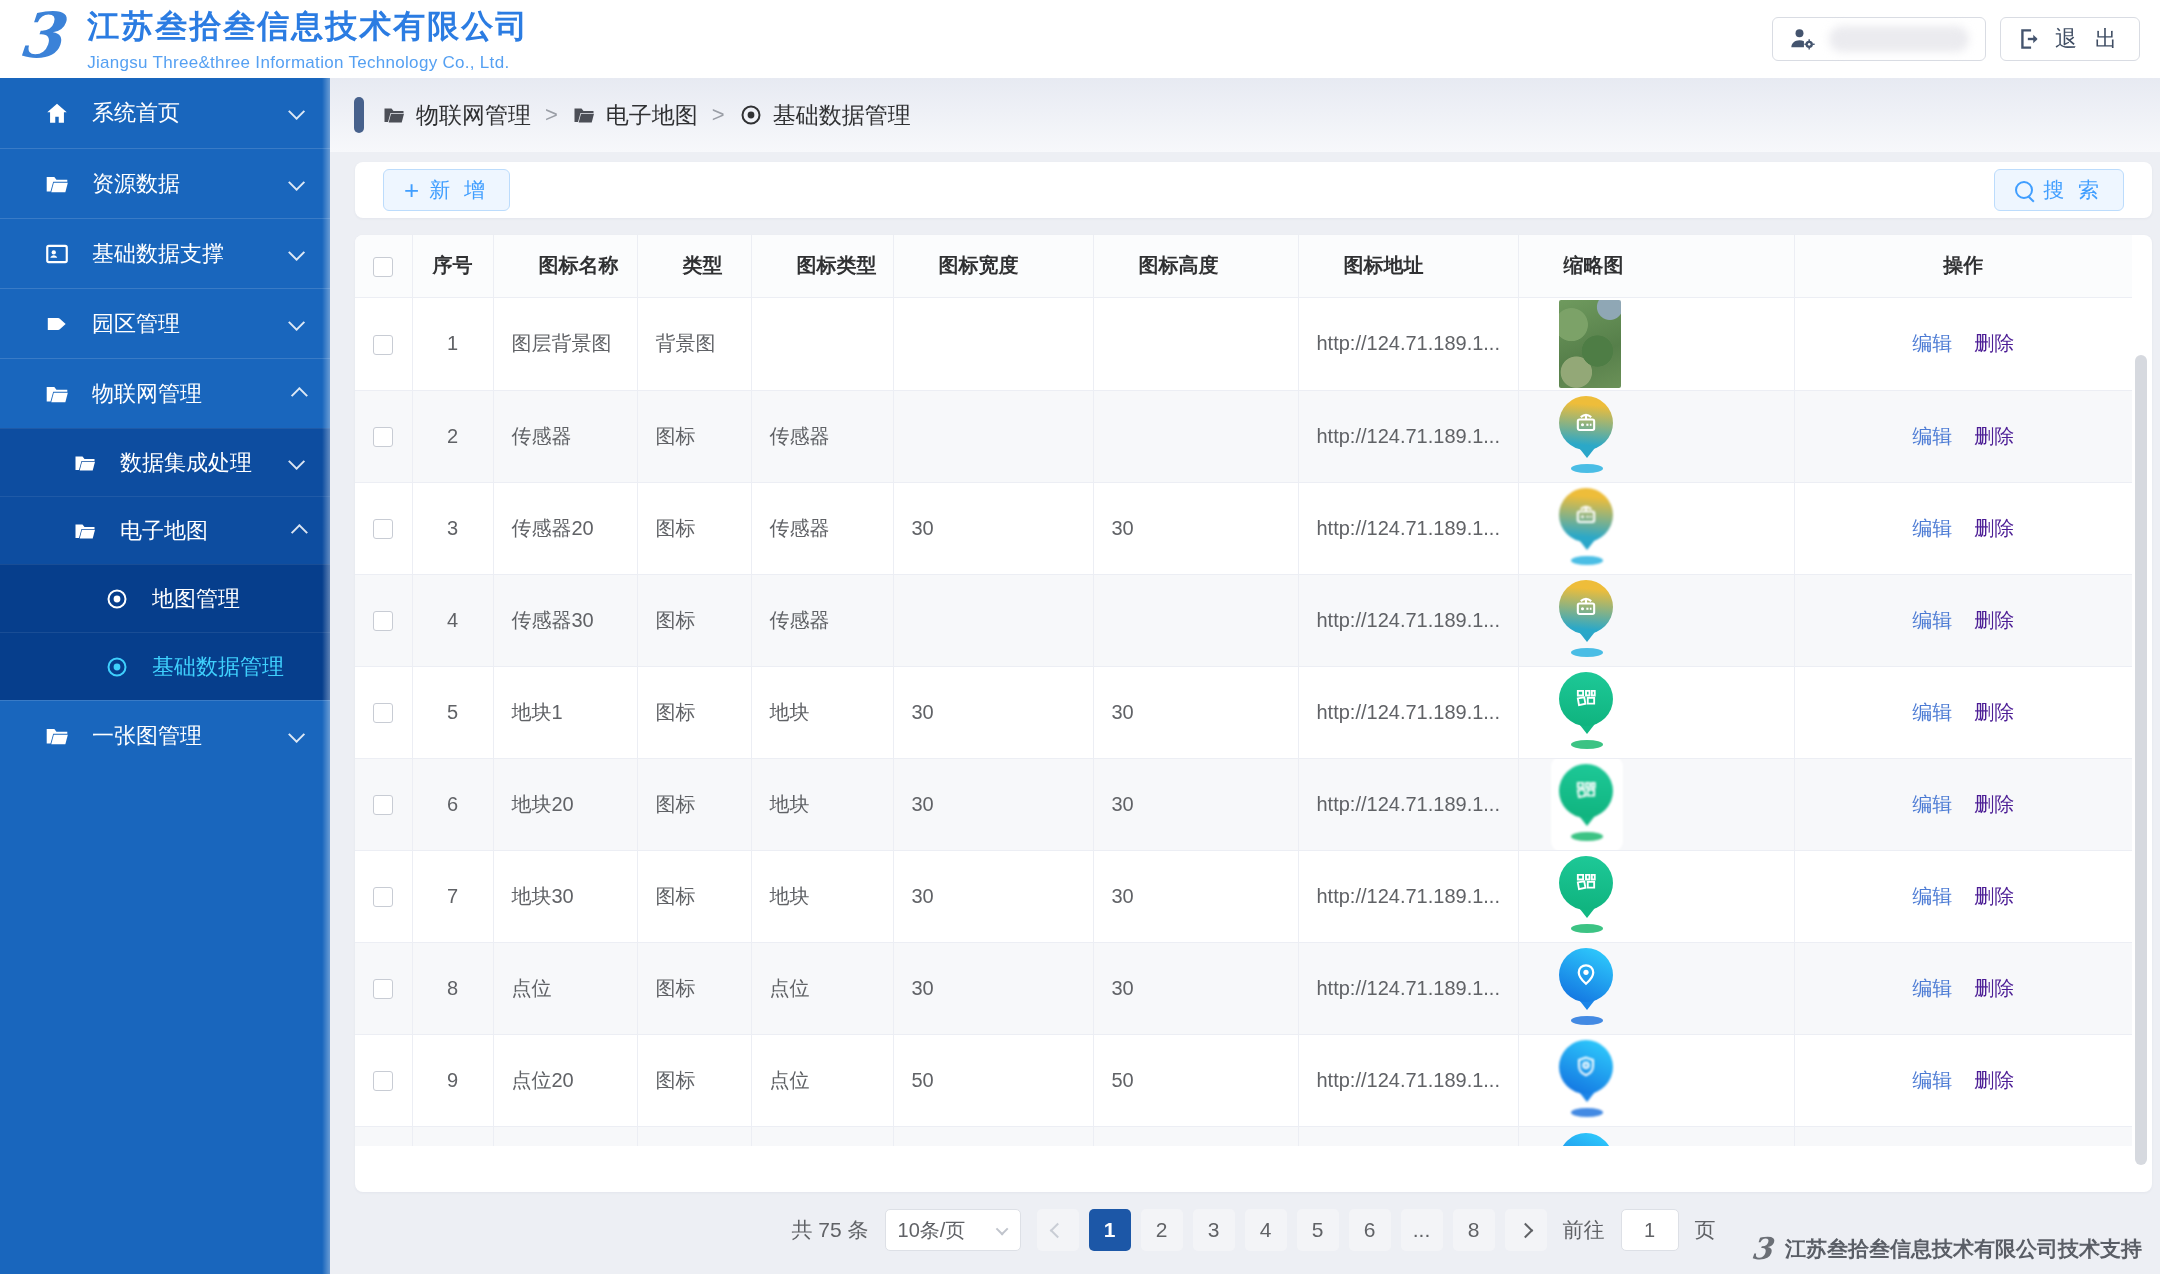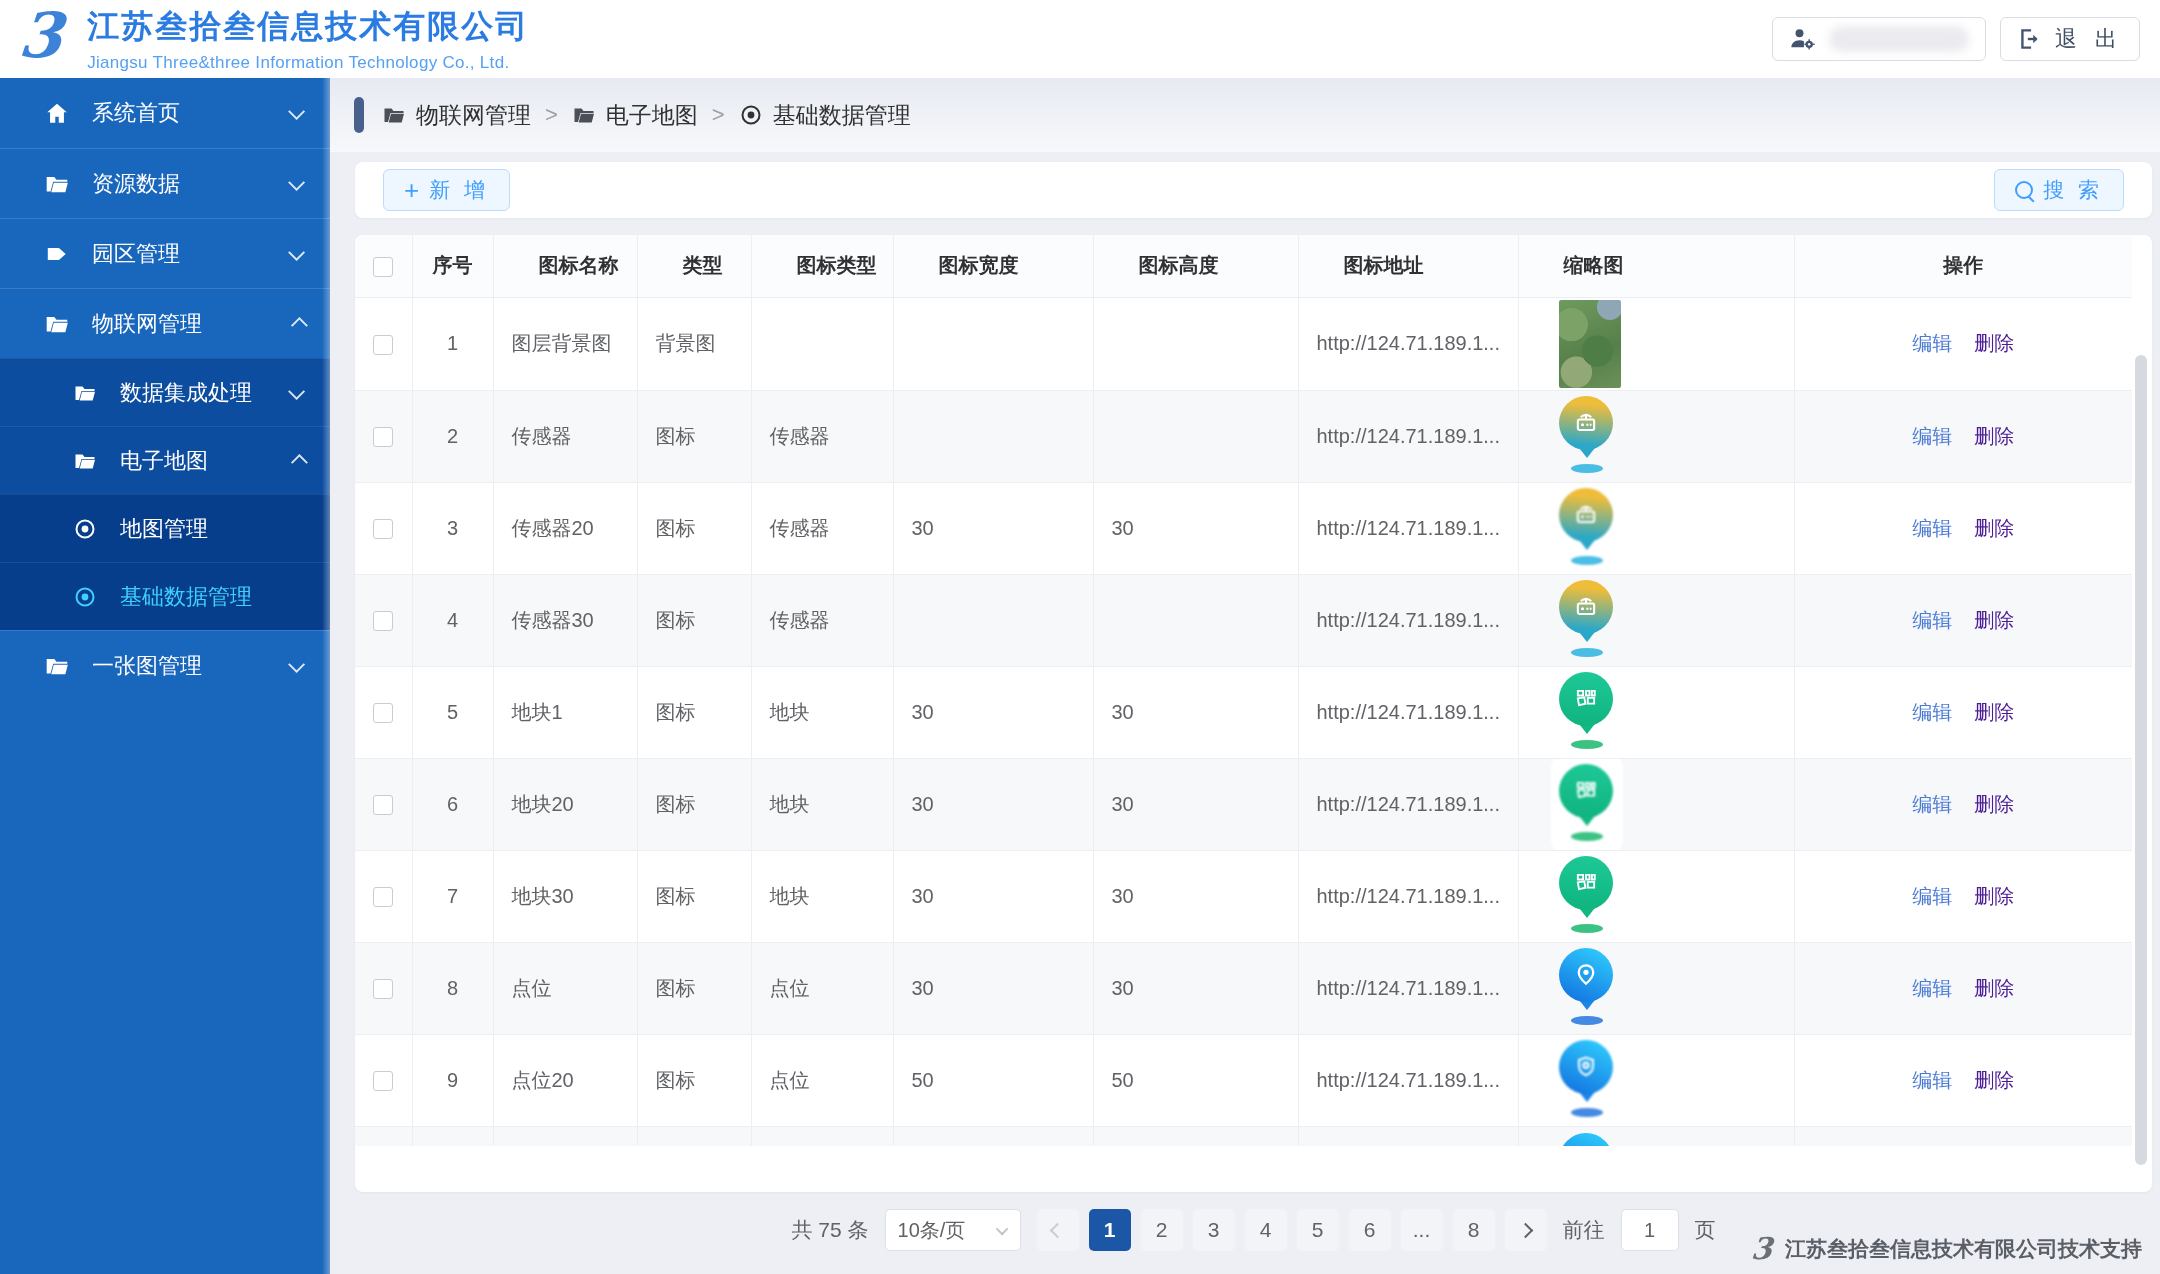--- a/index.html
+++ b/index.html
@@ -31,21 +31,21 @@
   .body{ flex:1; display:flex; min-height:0;border-radius:28px; }
   .sidebar{ width:330px; flex:0 0 auto; background:#1966bd; position:relative; color:#fff; }
   .sidebar::after{ content:""; position:absolute; top:0; right:0; width:8px; height:100%;
     background:linear-gradient(90deg, rgba(255,255,255,0) , rgba(255,255,255,.35)); }
   .si{ display:flex; align-items:center; height:70px; padding:0 26px 0 44px; gap:22px;
        border-top:1px solid rgba(255,255,255,.14); cursor:pointer; font-size:22px; }
   .si:first-child{ border-top:none; }
   .si .lab{ flex:1; white-space:nowrap; }
   .si .mi{ width:26px; height:26px; flex:0 0 auto; display:flex; align-items:center; justify-content:center; }
   .si.l2{ background:#0d4da0; padding-left:72px; height:68px; border-top-color:rgba(255,255,255,.08); }
-  .si.l3{ background:#063e8c; padding-left:72px; height:68px; border-top-color:rgba(255,255,255,.08); }
+  .si.l3{ background:#063e8c; padding-left:104px; height:68px; border-top-color:rgba(255,255,255,.08); }
   .si.active{ color:#3fd0fd; }
   .chev{ width:12px; height:12px; border-left:2px solid rgba(255,255,255,.85); border-bottom:2px solid rgba(255,255,255,.85);
          transform:rotate(-45deg) translateY(-2px); flex:0 0 auto; }
   .chev.up{ transform:rotate(135deg) translateY(-2px); }
   
   .content{ flex:1; display:flex; flex-direction:column; min-width:0; position:relative; }
   .crumbbar{ height:74px; background:linear-gradient(180deg,#e7eaf2,#f7f8fb); display:flex; align-items:center; padding:0 24px; flex:0 0 auto; }
   .crumb-accent{ width:10px; height:36px; border-radius:5px; background:#47618c; margin-right:18px; }
   .crumb{ display:flex; align-items:center; gap:10px; font-size:23px; color:#303133; cursor:pointer; }
   .crumb-sep{ color:#9a9ea6; font-size:22px; margin:0 14px; }
@@ -190,20 +190,31 @@
         <span class="mi">
           <svg width="26" height="26" viewBox="0 0 24 24" fill="#fff">
               <path d="M2.5 5.5h7l2 2.5h10v2h-13l-2.5 9h-3.5z"></path>
               <path d="M9 10.8h13l-2.3 8.7H6.7z"></path>
             </svg>
         </span>
         <span class="lab">资源数据</span>
         <span class="chev"></span>
       </div>
 
+      <div class="si l1">
+        <span class="mi">
+          <svg width="26" height="26" viewBox="0 0 24 24" fill="none" stroke="#fff" stroke-width="2">
+              <rect x="3" y="4.5" width="18" height="15" rx="1.5"></rect>
+              <circle cx="9" cy="10.5" r="2" fill="#fff" stroke="none"></circle>
+              <path d="M5.8 15.5c.5-1.6 1.7-2.4 3.2-2.4s2.7.8 3.2 2.4z" fill="#fff" stroke="none"></path>
+            </svg>
+        </span>
+        <span class="lab">基础数据支撑</span>
+        <span class="chev"></span>
+      </div>
 
       <div class="si l1">
         <span class="mi">
           <svg width="26" height="26" viewBox="0 0 24 24" fill="#fff">
               <path d="M3.5 6.5h9.5c.6 0 1.2.25 1.6.7l5.4 4.8-5.4 4.8c-.4.45-1 .7-1.6.7H3.5z"></path>
             </svg>
         </span>
         <span class="lab">园区管理</span>
         <span class="chev"></span>
       </div>

